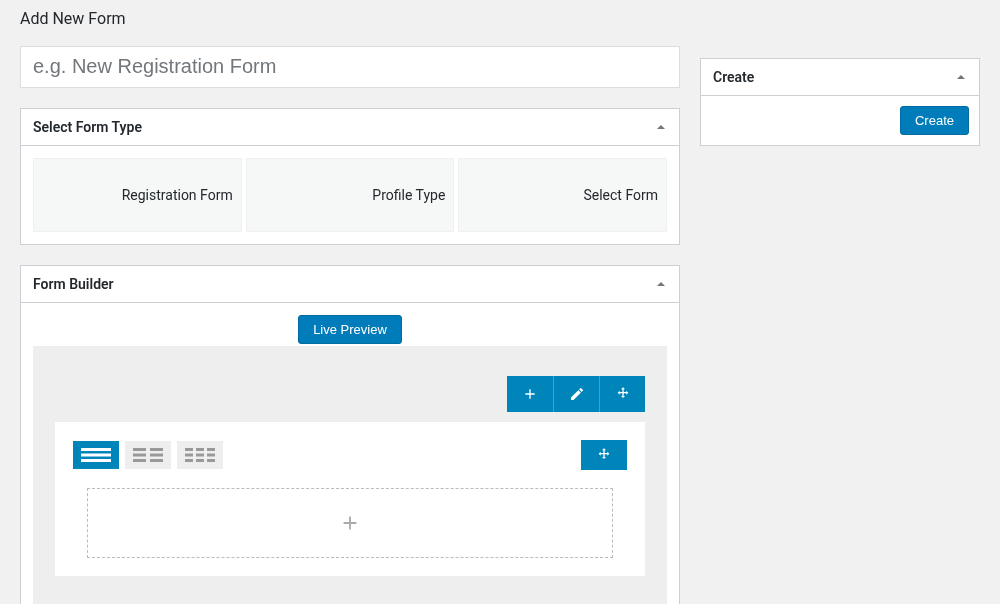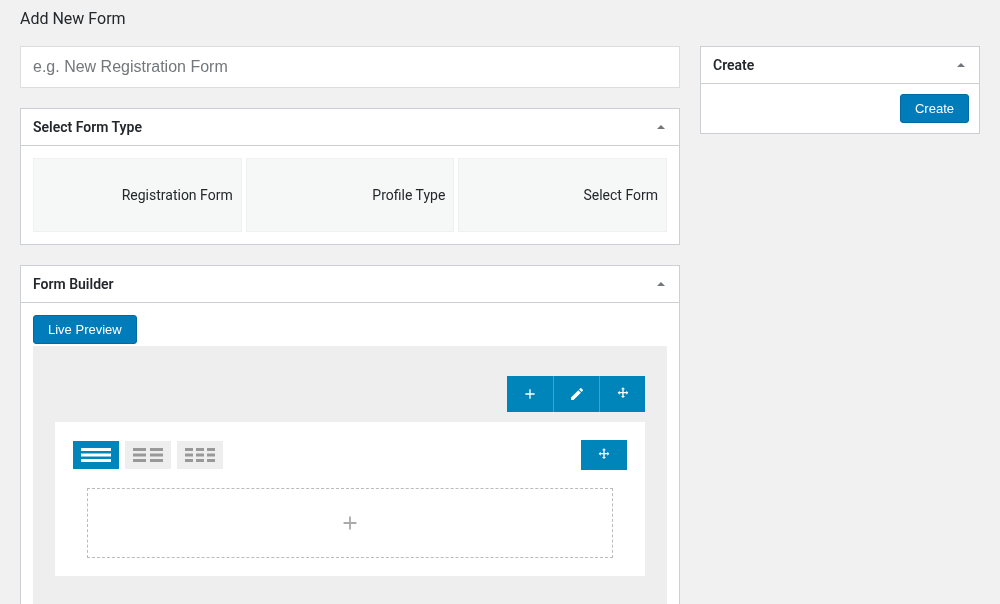--- a/index.html
+++ b/index.html
@@ -22,34 +22,34 @@
     .content {
       display: flex;
       gap: 20px;
       margin-top: 12px;
     }
     .main { flex: 1; min-width: 0; }
     .sidebar { width: 280px; flex-shrink: 0; }
     .title-input {
       width: 100%;
       padding: 8px 12px;
-      font-size: 16px;
+      font-size: 20px;
       background: #fff;
       border: 1px solid #ddd;
       color: #32373c;
       outline: none;
       height: 42px;
     }
     .title-input::placeholder { color: #72777c; }
     .postbox {
       background: #fff;
       border: 1px solid #ccd0d4;
       margin-top: 20px;
     }
-    .sidebar .postbox:first-child { margin-top: 0; }
+    .sidebar .postbox:first-child { margin-top: 12px; }
     .postbox-header {
       display: flex;
       align-items: center;
       justify-content: space-between;
       border-bottom: 1px solid #ccd0d4;
       padding: 0;
     }
     .postbox-header h2 {
       font-size: 14px;
       font-weight: 600;
@@ -98,21 +98,21 @@
     }
     .create-actions {
       display: flex;
       justify-content: flex-end;
       padding: 10px;
       background: #fff;
     }
     .builder-inside { padding: 12px; }
     .live-preview-row {
       display: flex;
-      justify-content: flex-start;
+      justify-content: center;
       margin-bottom: 2px;
     }
     .builder-canvas {
       background: #eee;
       padding: 30px 22px;
     }
     .row-toolbar {
       display: flex;
       justify-content: flex-end;
       margin-bottom: 10px;

